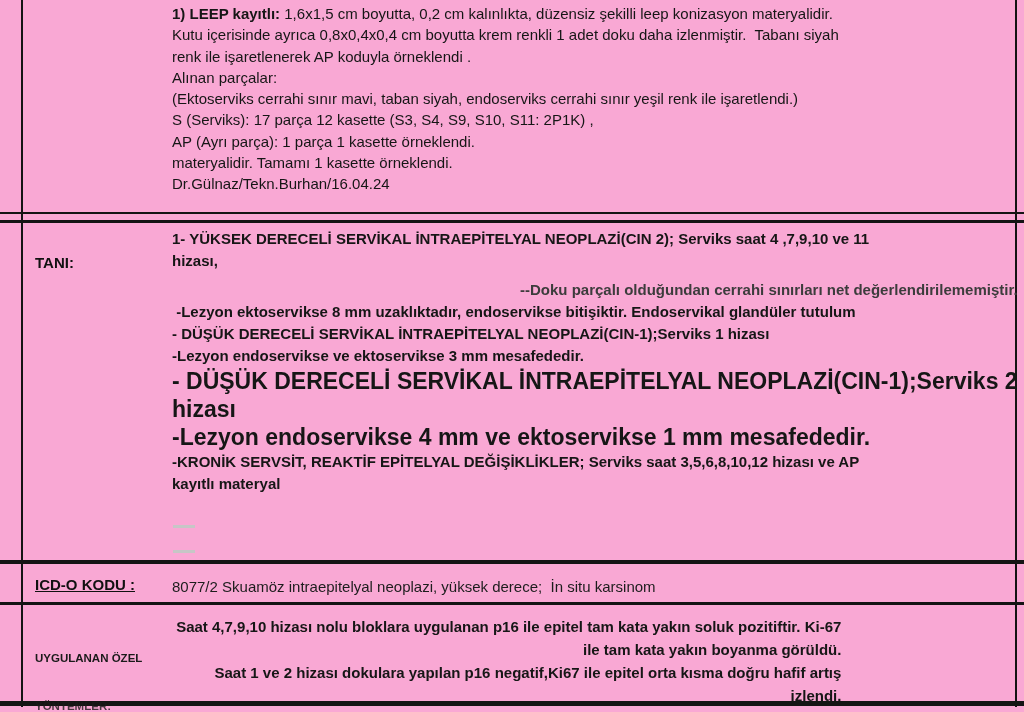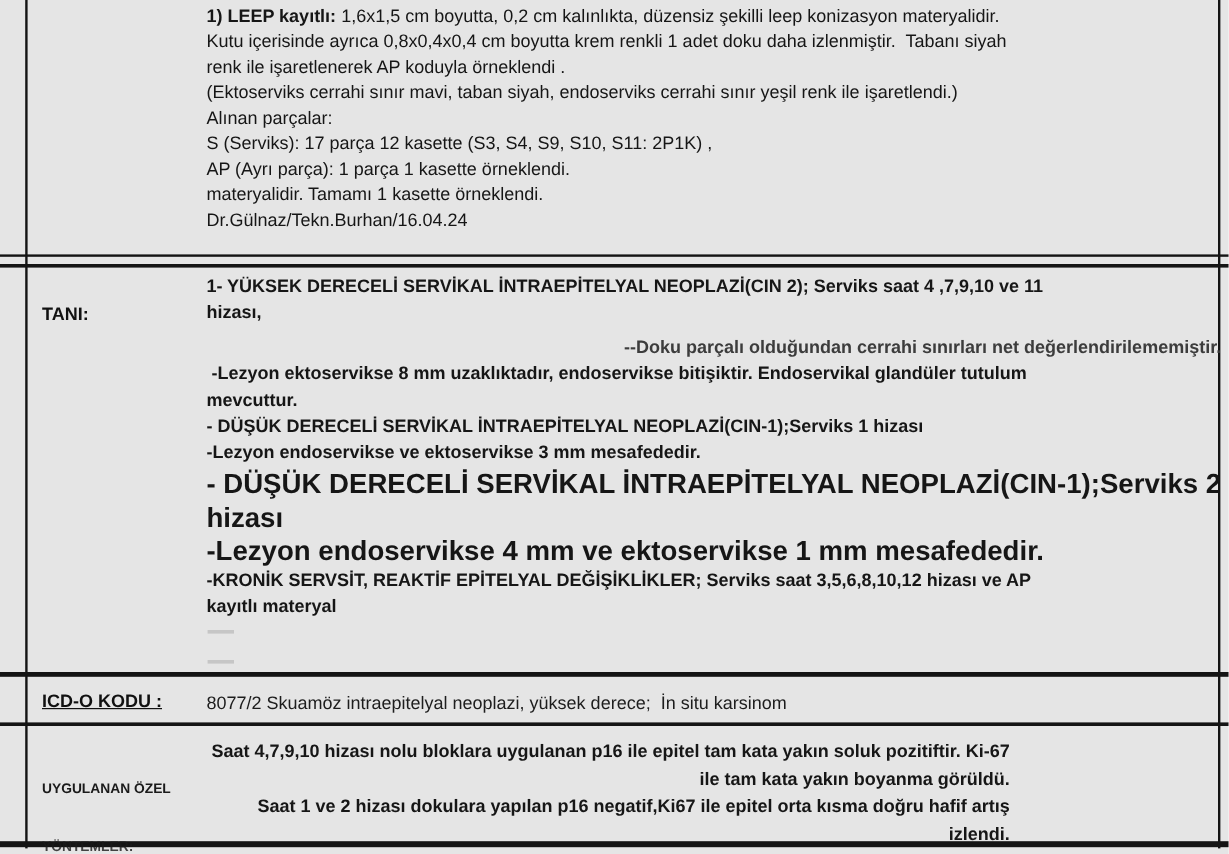--- a/index.html
+++ b/index.html
@@ -1,19 +1,19 @@
 <!DOCTYPE html>
 <html><head>
 <meta charset="utf-8">
 <style>
   html,body{margin:0;padding:0;background:#ffffff;}
   .doc{
     position:relative;
     width:1024px;height:712px;
-    background:#e5e5e5;
+    background:#f9a8d4;
     font-family:"Liberation Sans","DejaVu Sans",sans-serif;
     color:#161616;
     overflow:hidden;
   }
   
   .vline{position:absolute;top:0;width:2px;height:707px;background:#141414;}
   .vline.left{left:21px;}
   .vline.right{left:1015px;}
   .hline{position:absolute;left:0;width:1024px;background:#141414;}
   .hline.double{top:212px;height:6px;background:transparent;border-top:2px solid #141414;border-bottom:3px solid #141414;}
@@ -45,35 +45,34 @@
   <div class="vline right"></div>
   <div class="hline double"></div>
   <div class="hline h2"></div>
   <div class="hline h3"></div>
   <div class="hline h4"></div>
 
   <div class="block" style="left:172px;top:3px;">
     <div class="mline"><span class="b">1) LEEP kayıtlı:</span><span> 1,6x1,5 cm boyutta, 0,2 cm kalınlıkta, düzensiz şekilli leep konizasyon materyalidir.</span></div>
     <div class="mline"><span class="b"></span><span>Kutu içerisinde ayrıca 0,8x0,4x0,4 cm boyutta krem renkli 1 adet doku daha izlenmiştir.  Tabanı siyah</span></div>
     <div class="mline"><span class="b"></span><span>renk ile işaretlenerek AP koduyla örneklendi .</span></div>
+    <div class="mline"><span class="b"></span><span>Alınan parçalar:</span></div>
     <div class="mline"><span class="b"></span><span>(Ektoserviks cerrahi sınır mavi, taban siyah, endoserviks cerrahi sınır yeşil renk ile işaretlendi.)</span></div>
-    <div class="mline"><span class="b"></span><span>Alınan parçalar:</span></div>
     <div class="mline"><span class="b"></span><span>S (Serviks): 17 parça 12 kasette (S3, S4, S9, S10, S11: 2P1K) ,</span></div>
     <div class="mline"><span class="b"></span><span>AP (Ayrı parça): 1 parça 1 kasette örneklendi.</span></div>
     <div class="mline"><span class="b"></span><span>materyalidir. Tamamı 1 kasette örneklendi.</span></div>
     <div class="mline"><span class="b"></span><span>Dr.Gülnaz/Tekn.Burhan/16.04.24</span></div>
   </div>
 
   <div class="block row-label" style="left:35px;top:230px;margin-top:24px;">TANI:</div>
   <div class="block" style="left:172px;top:228px;">
     <div class="tline">1- YÜKSEK DERECELİ SERVİKAL İNTRAEPİTELYAL NEOPLAZİ(CIN 2); Serviks saat 4 ,7,9,10 ve 11</div>
     <div class="tline">hizası,</div>
     <div class="tline gap muted">--Doku parçalı olduğundan cerrahi sınırları net değerlendirilememiştir.</div>
     <div class="tline"> -Lezyon ektoservikse 8 mm uzaklıktadır, endoservikse bitişiktir. Endoservikal glandüler tutulum</div>
-    <div class="tline">mevcuttur.</div>
     <div class="tline">- DÜŞÜK DERECELİ SERVİKAL İNTRAEPİTELYAL NEOPLAZİ(CIN-1);Serviks 1 hizası</div>
     <div class="tline">-Lezyon endoservikse ve ektoservikse 3 mm mesafededir.</div>
     <div class="tline lg">- DÜŞÜK DERECELİ SERVİKAL İNTRAEPİTELYAL NEOPLAZİ(CIN-1);Serviks 2</div>
     <div class="tline lg">hizası</div>
     <div class="tline lg">-Lezyon endoservikse 4 mm ve ektoservikse 1 mm mesafededir.</div>
     <div class="tline">-KRONİK SERVSİT, REAKTİF EPİTELYAL DEĞİŞİKLİKLER; Serviks saat 3,5,6,8,10,12 hizası ve AP</div>
     <div class="tline">kayıtlı materyal</div>
   </div>
   <div class="dash" style="left:173px;top:525px;"></div>
   <div class="dash" style="left:173px;top:550px;"></div>

